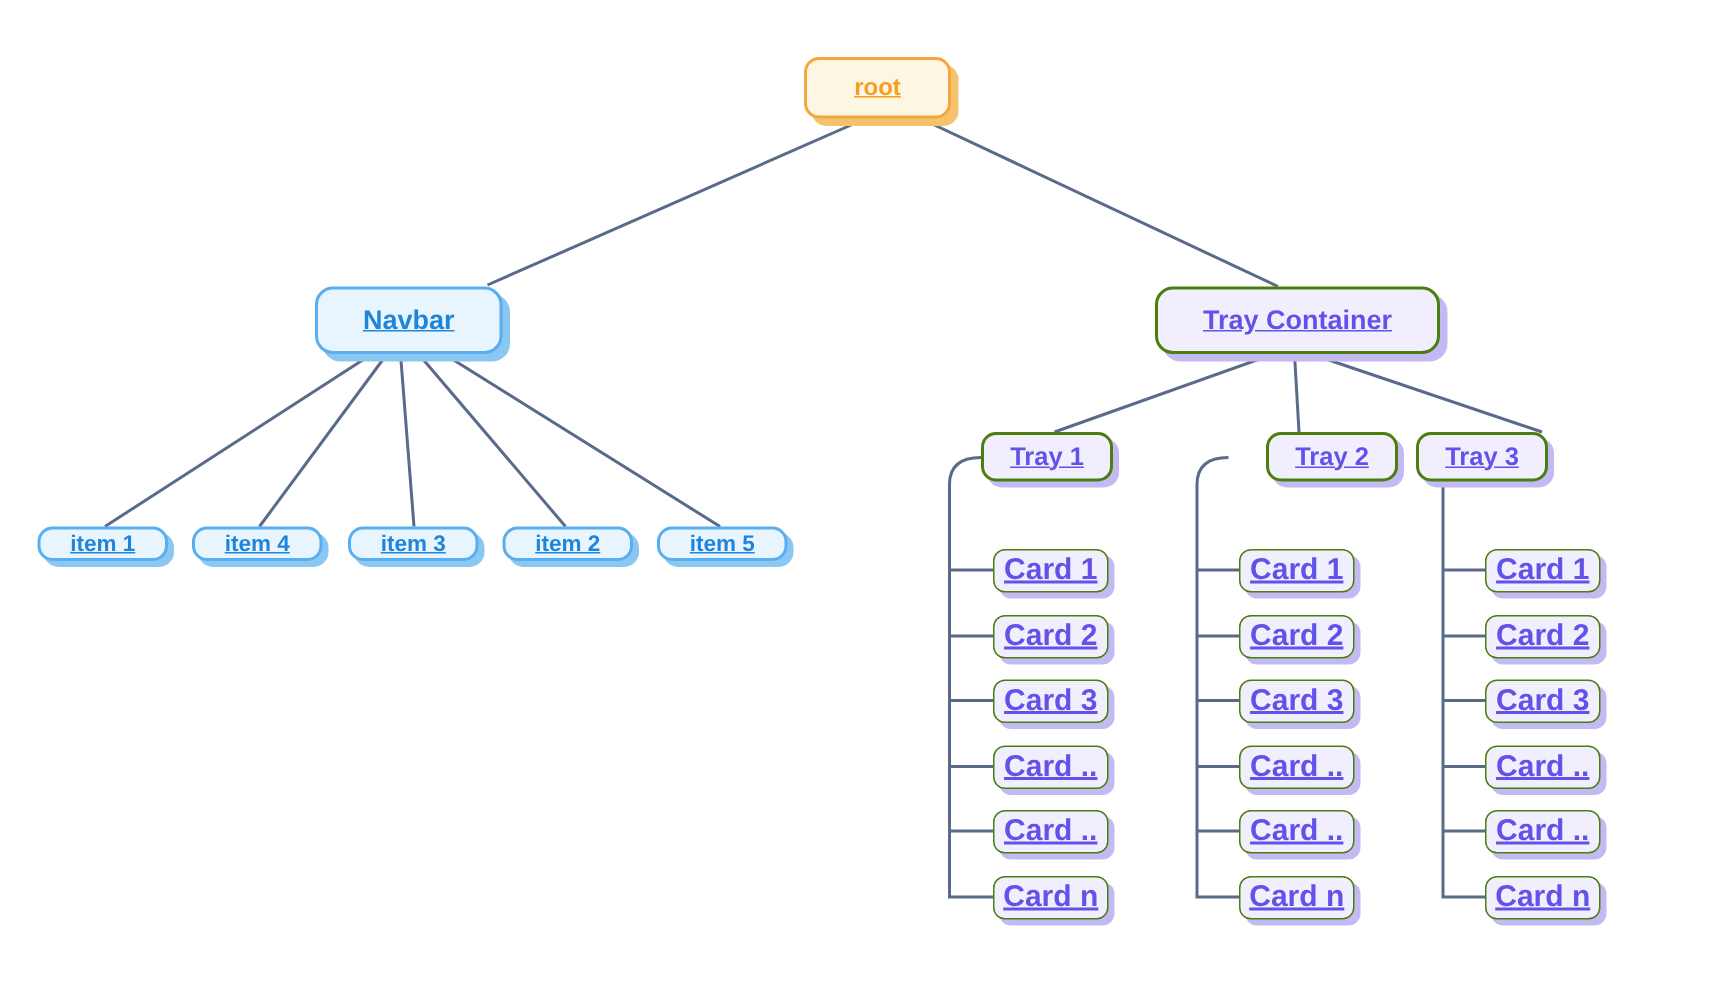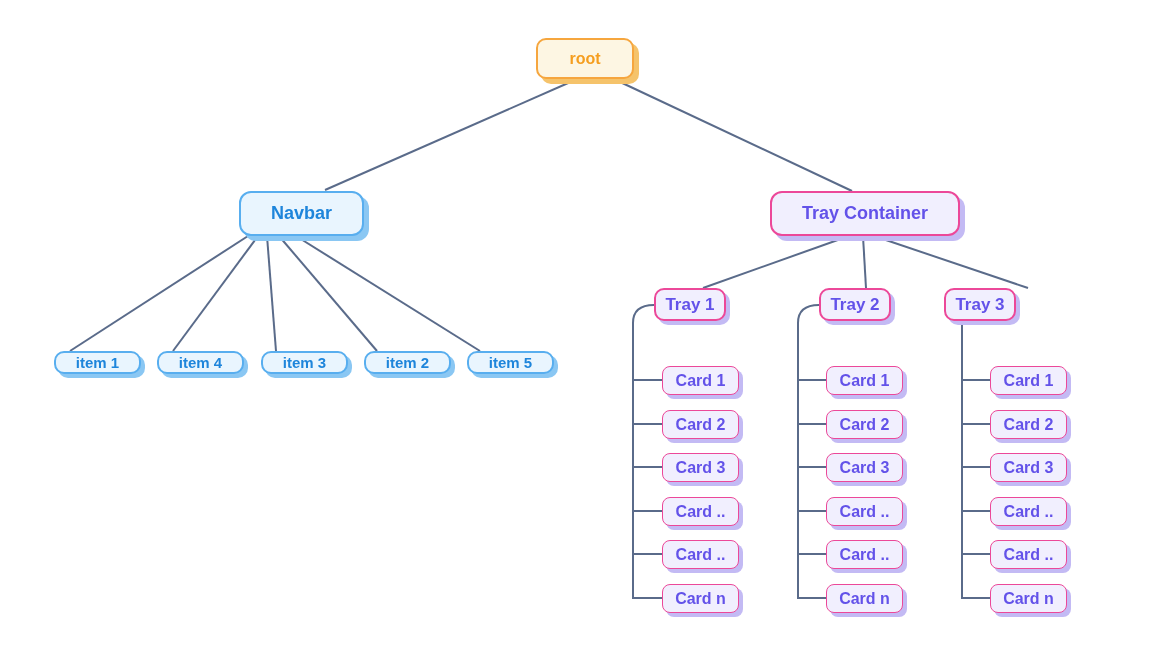--- a/index.html
+++ b/index.html
@@ -15,60 +15,60 @@
   svg.edges path { stroke: #5a6b8a; stroke-width: 2; fill: none; }
 
   .node {
     position: absolute;
     display: flex;
     align-items: center;
     justify-content: center;
     font-weight: 700;
     box-sizing: border-box;
     white-space: nowrap;
+    text-decoration: underline;
   }
   
   .node.orange {
     background: #fdf6e3;
     border: 2px solid #f6a63e;
     color: #f59e1f;
     border-radius: 10px;
     box-shadow: 5px 5px 0 #f5c36b;
     font-size: 16px;
   }
   
   .node.blue {
     background: #e9f5fe;
     border: 2px solid #58aeef;
     color: #1e85db;
     border-radius: 12px;
     box-shadow: 5px 5px 0 #8ac7f3;
-    margin-left: 29px;
   }
   .node.blue.lg { font-size: 18px; }
   .node.blue.item { font-size: 15px; border-radius: 10px; box-shadow: 4px 4px 0 #8ac7f3; }
   
   .node.purple {
     background: #f1effe;
-    border: 2px solid #ec4899;
+    border: 2px solid #4d7c0f;
     color: #6352e9;
     border-radius: 12px;
     box-shadow: 5px 5px 0 #c3baf4;
   }
   .node.purple.lg { font-size: 18px; }
   .node.purple.tray { font-size: 17px; border-radius: 10px; box-shadow: 4px 4px 0 #c3baf4; }
   .node.purple.card {
-    font-size: 16px;
+    font-size: 20px;
     border-width: 1.5px;
     border-radius: 8px;
     box-shadow: 4px 4px 0 #c3baf4;
     width: 77px; height: 29px;
   }
   .node.item { width: 87px; height: 23px; }
-  .node.tray { width: 72px; height: 33px; }
+  .node.tray { width: 88px; height: 33px; }
 </style>
 </head>
 <body>
 
 <div class="canvas">
 
   <svg class="edges" width="1156" height="665" viewBox="0 0 1156 665">
 
     <g>
       <path d="M575 80 L325 190"></path>
@@ -122,21 +122,21 @@
   <div class="node blue lg" style="left:210px;top:191px;width:125px;height:45px">Navbar</div>
   <div class="node purple lg" style="left:770px;top:191px;width:190px;height:45px">Tray Container</div>
 
   <div class="node blue item" style="left:25px;top:351px">item 1</div>
   <div class="node blue item" style="left:128px;top:351px">item 4</div>
   <div class="node blue item" style="left:232px;top:351px">item 3</div>
   <div class="node blue item" style="left:335px;top:351px">item 2</div>
   <div class="node blue item" style="left:438px;top:351px">item 5</div>
 
   <div class="node purple tray" style="left:654px;top:288px">Tray 1</div>
-  <div class="node purple tray" style="left:819px;top:288px">Tray 2</div>
+  <div class="node purple tray" style="left:844px;top:288px">Tray 2</div>
   <div class="node purple tray" style="left:944px;top:288px">Tray 3</div>
 
   <div class="node purple card" style="left:662px;top:366px">Card 1</div>
   <div class="node purple card" style="left:662px;top:410px">Card 2</div>
   <div class="node purple card" style="left:662px;top:453px">Card 3</div>
   <div class="node purple card" style="left:662px;top:497px">Card ..</div>
   <div class="node purple card" style="left:662px;top:540px">Card ..</div>
   <div class="node purple card" style="left:662px;top:584px">Card n</div>
 
   <div class="node purple card" style="left:826px;top:366px">Card 1</div>

